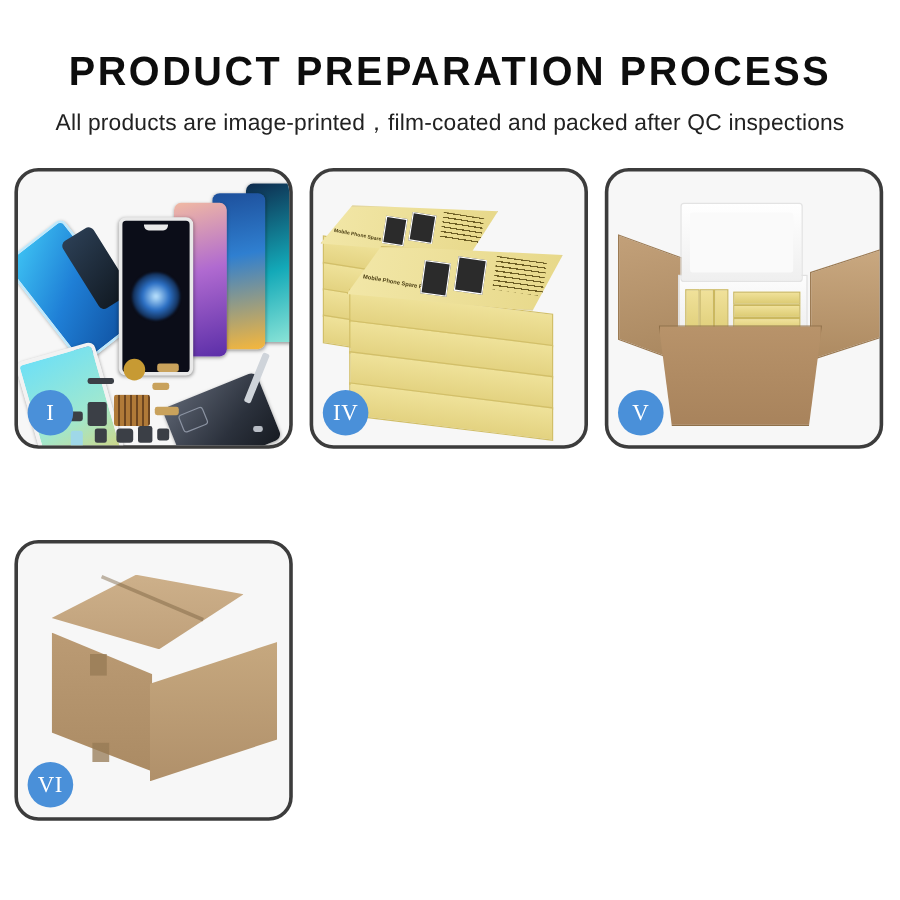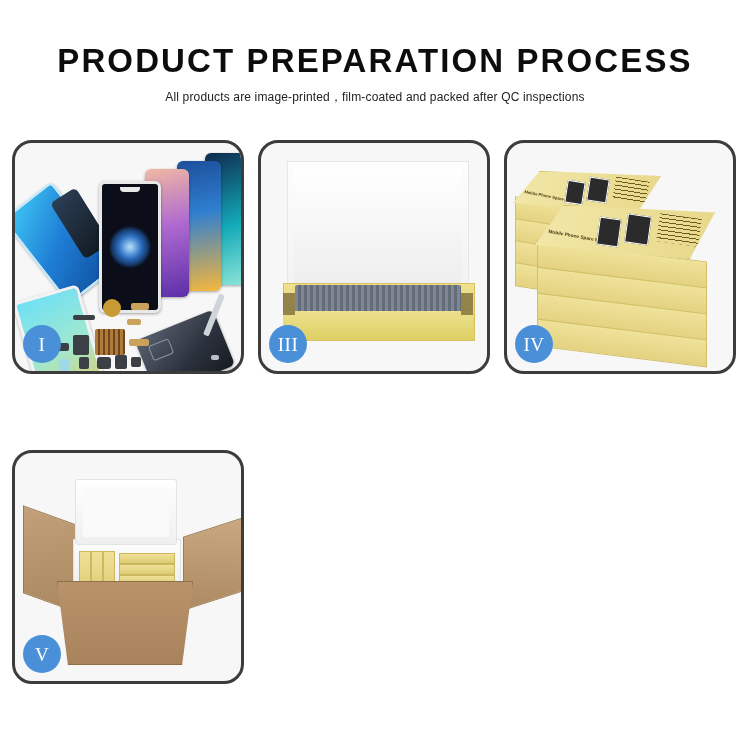--- a/index.html
+++ b/index.html
@@ -8,21 +8,21 @@
     font-family:"Liberation Sans","DejaVu Sans",sans-serif;
     overflow:hidden;position:relative;
   }
   .header{width:100%;text-align:center;padding-top:40px;box-sizing:border-box;}
   .title{
     font-size:34px;font-weight:700;color:#0d0d0d;letter-spacing:2.2px;
     line-height:40px;transform:scaleX(0.97);transform-origin:center;
     white-space:nowrap;
   }
   .subtitle{
-    font-size:12px;font-weight:400;color:#222;letter-spacing:0.15px;
+    font-size:19px;font-weight:400;color:#222;letter-spacing:0.15px;
     margin-top:9px;white-space:nowrap;
   }
 
   .grid{
     position:absolute;left:12px;top:140px;width:726px;height:544px;
     display:grid;grid-template-columns:232px 232px 232px;
     grid-template-rows:234px 234px;column-gap:14px;row-gap:76px;
   }
   .panel{
     position:relative;background:#f7f7f7;border:3px solid #3c3c3c;
@@ -175,31 +175,20 @@
       <div class="chip" style="left:100px;top:212px;width:12px;height:14px;"></div>
       <div class="chip" style="left:44px;top:216px;width:10px;height:16px;background:#9fd8e8;"></div>
       <div class="chip" style="left:116px;top:214px;width:10px;height:10px;"></div>
       <div class="chip" style="left:196px;top:150px;width:6px;height:44px;background:#cfd4da;transform:rotate(22deg);"></div>
       <div class="chip" style="left:196px;top:212px;width:8px;height:5px;background:#b9bec6;"></div>
     </div>
     <div class="badge">I</div>
   </div>
 
 
-  <div class="panel">
-    <div class="stage">
-      <div class="p3-lid"></div>
-      <div class="p3-tray"></div>
-      <div class="p3-foam"></div>
-      <div class="p3-tray-front"></div>
-      <div class="p3-tab" style="left:22px;top:150px;"></div>
-      <div class="p3-tab" style="left:200px;top:150px;"></div>
-    </div>
-    <div class="badge">III</div>
-  </div>
 
   <div class="panel">
     <div class="stage">
 
       <div class="bx" style="left:8px;top:62px;width:110px;height:22px;transform:skewY(9deg);"></div>
       <div class="bx" style="left:8px;top:84px;width:110px;height:22px;transform:skewY(9deg);"></div>
       <div class="bx" style="left:8px;top:106px;width:110px;height:22px;transform:skewY(9deg);"></div>
       <div class="bx" style="left:8px;top:128px;width:110px;height:22px;transform:skewY(9deg);"></div>
 
       <div class="bx-top" style="left:6px;top:28px;width:146px;height:40px;
@@ -237,14 +226,25 @@
       <div class="v-pack" style="left:104px;top:100px;width:54px;height:9px;"></div>
       <div class="v-pack" style="left:104px;top:111px;width:54px;height:9px;"></div>
       <div class="v-pack" style="left:104px;top:122px;width:54px;height:9px;"></div>
       <div class="v-pack" style="left:104px;top:133px;width:54px;height:9px;"></div>
       <div class="v-lid"></div>
       <div class="v-body"></div>
     </div>
     <div class="badge">V</div>
   </div>
 
+  <div class="panel">
+    <div class="stage">
+      <div class="vi-top"></div>
+      <div class="vi-left"></div>
+      <div class="vi-right"></div>
+      <div class="vi-seam" style="left:66px;top:44px;width:92px;height:3px;transform:rotate(23deg);"></div>
+      <div class="vi-tape" style="left:60px;top:92px;width:14px;height:18px;"></div>
+      <div class="vi-tape" style="left:62px;top:166px;width:14px;height:16px;"></div>
+    </div>
+    <div class="badge">VI</div>
+  </div>
 
 </div>
 
 </body></html>

